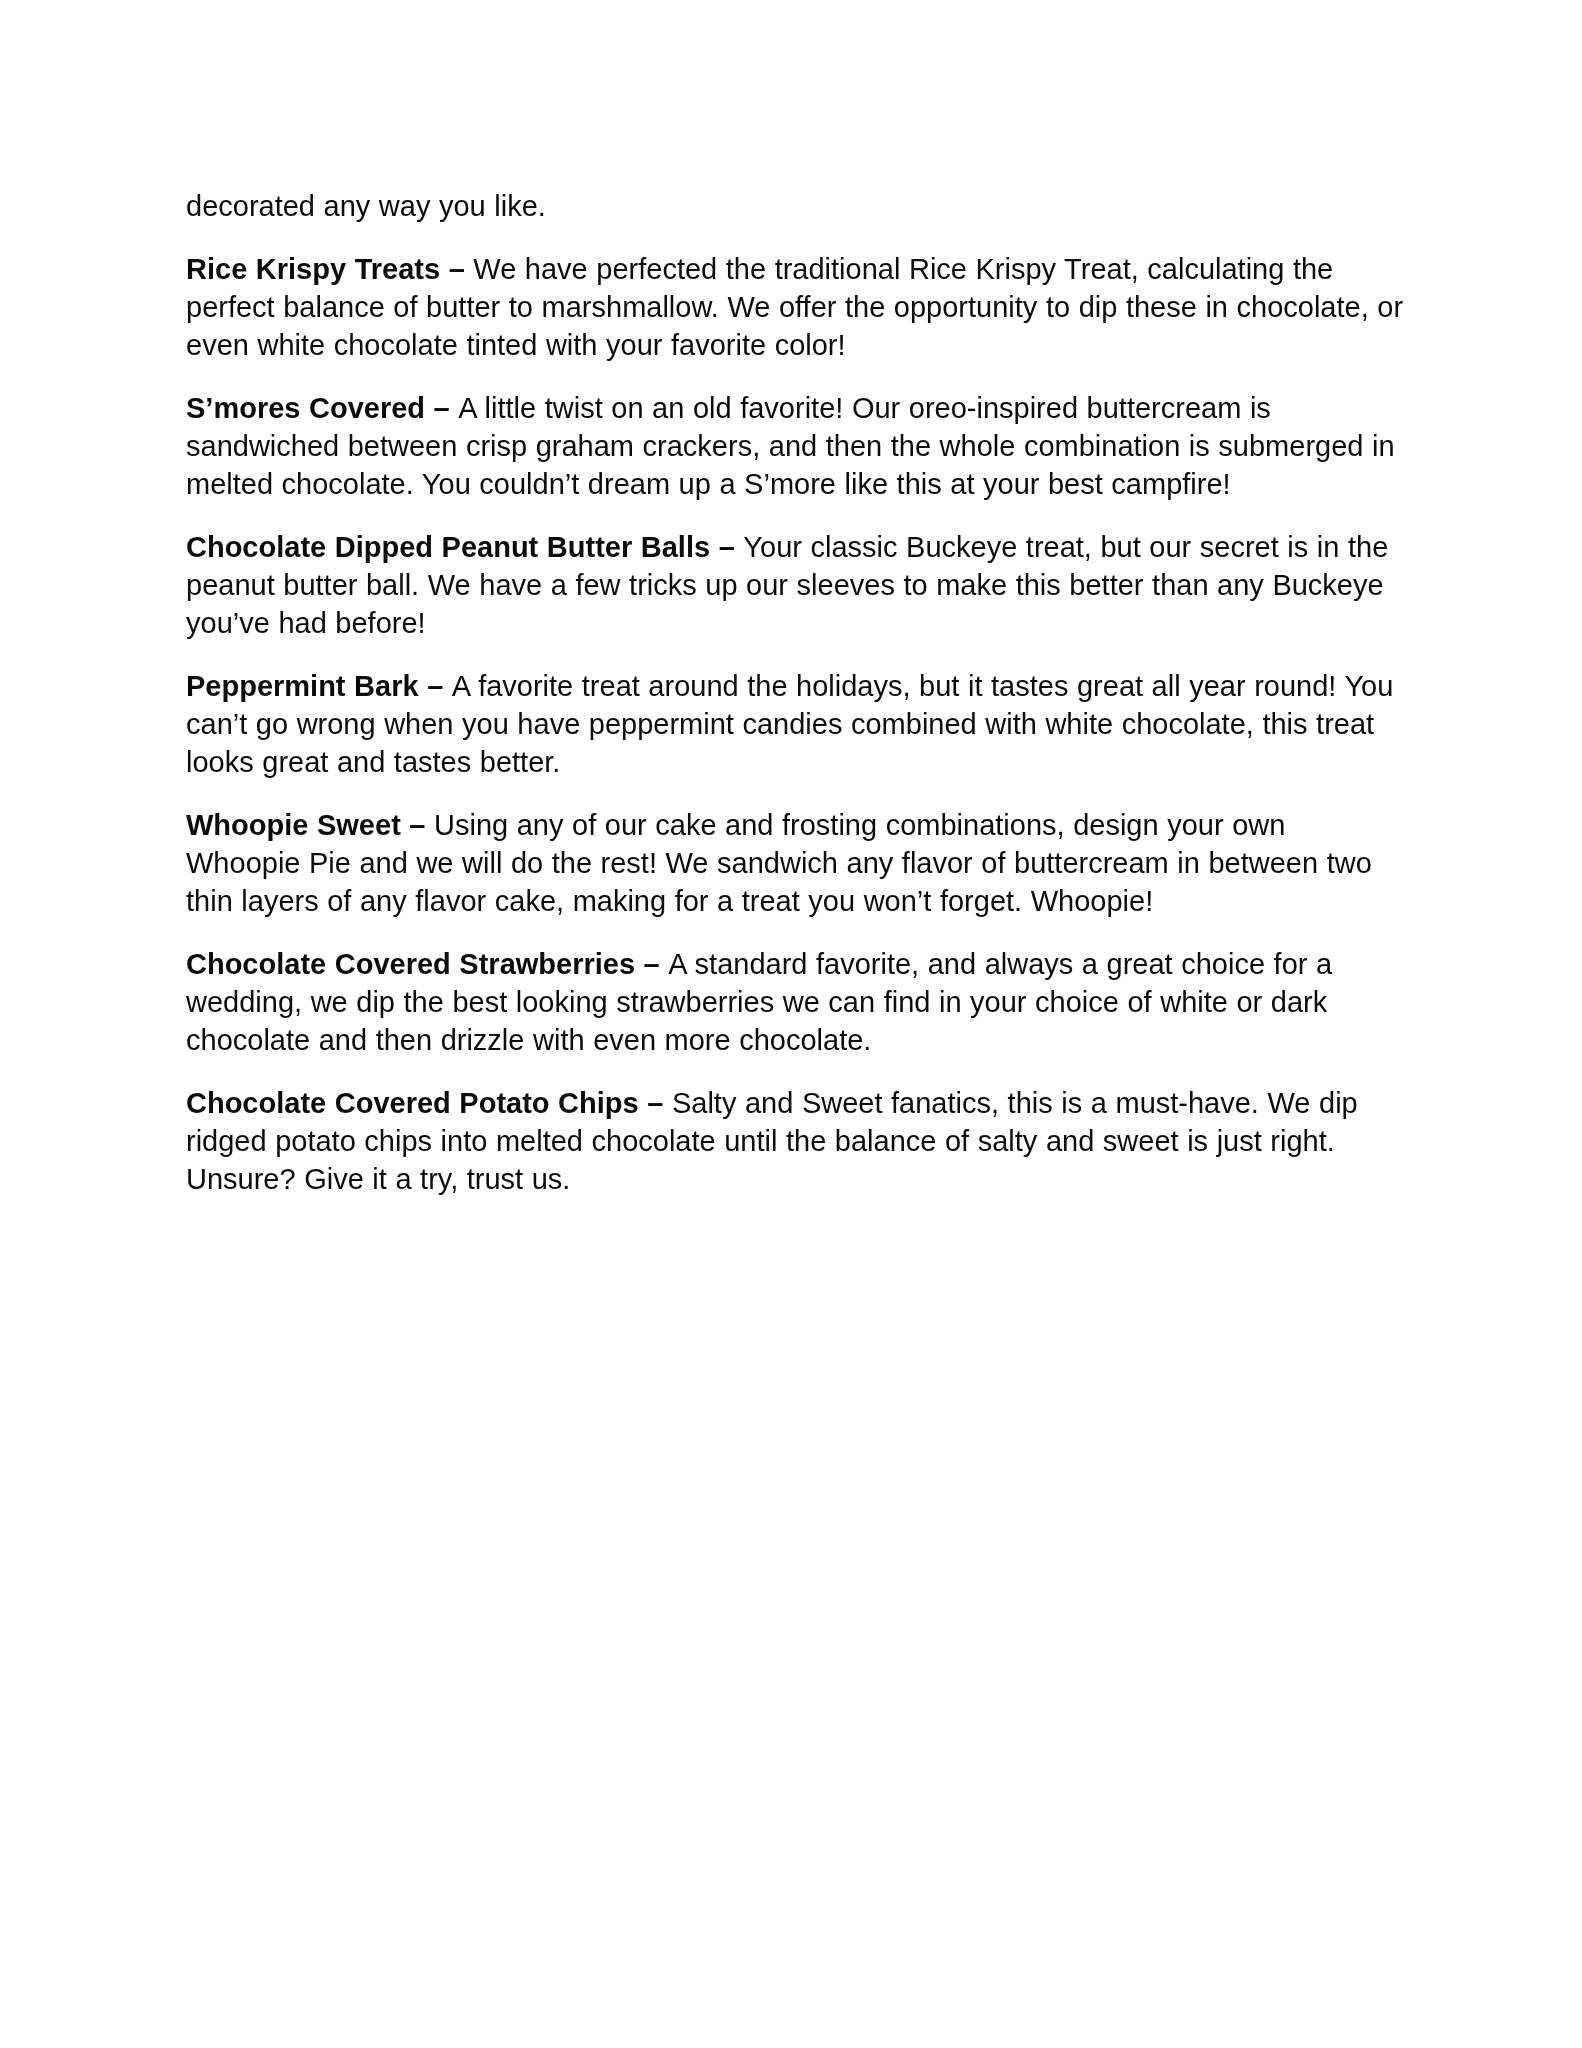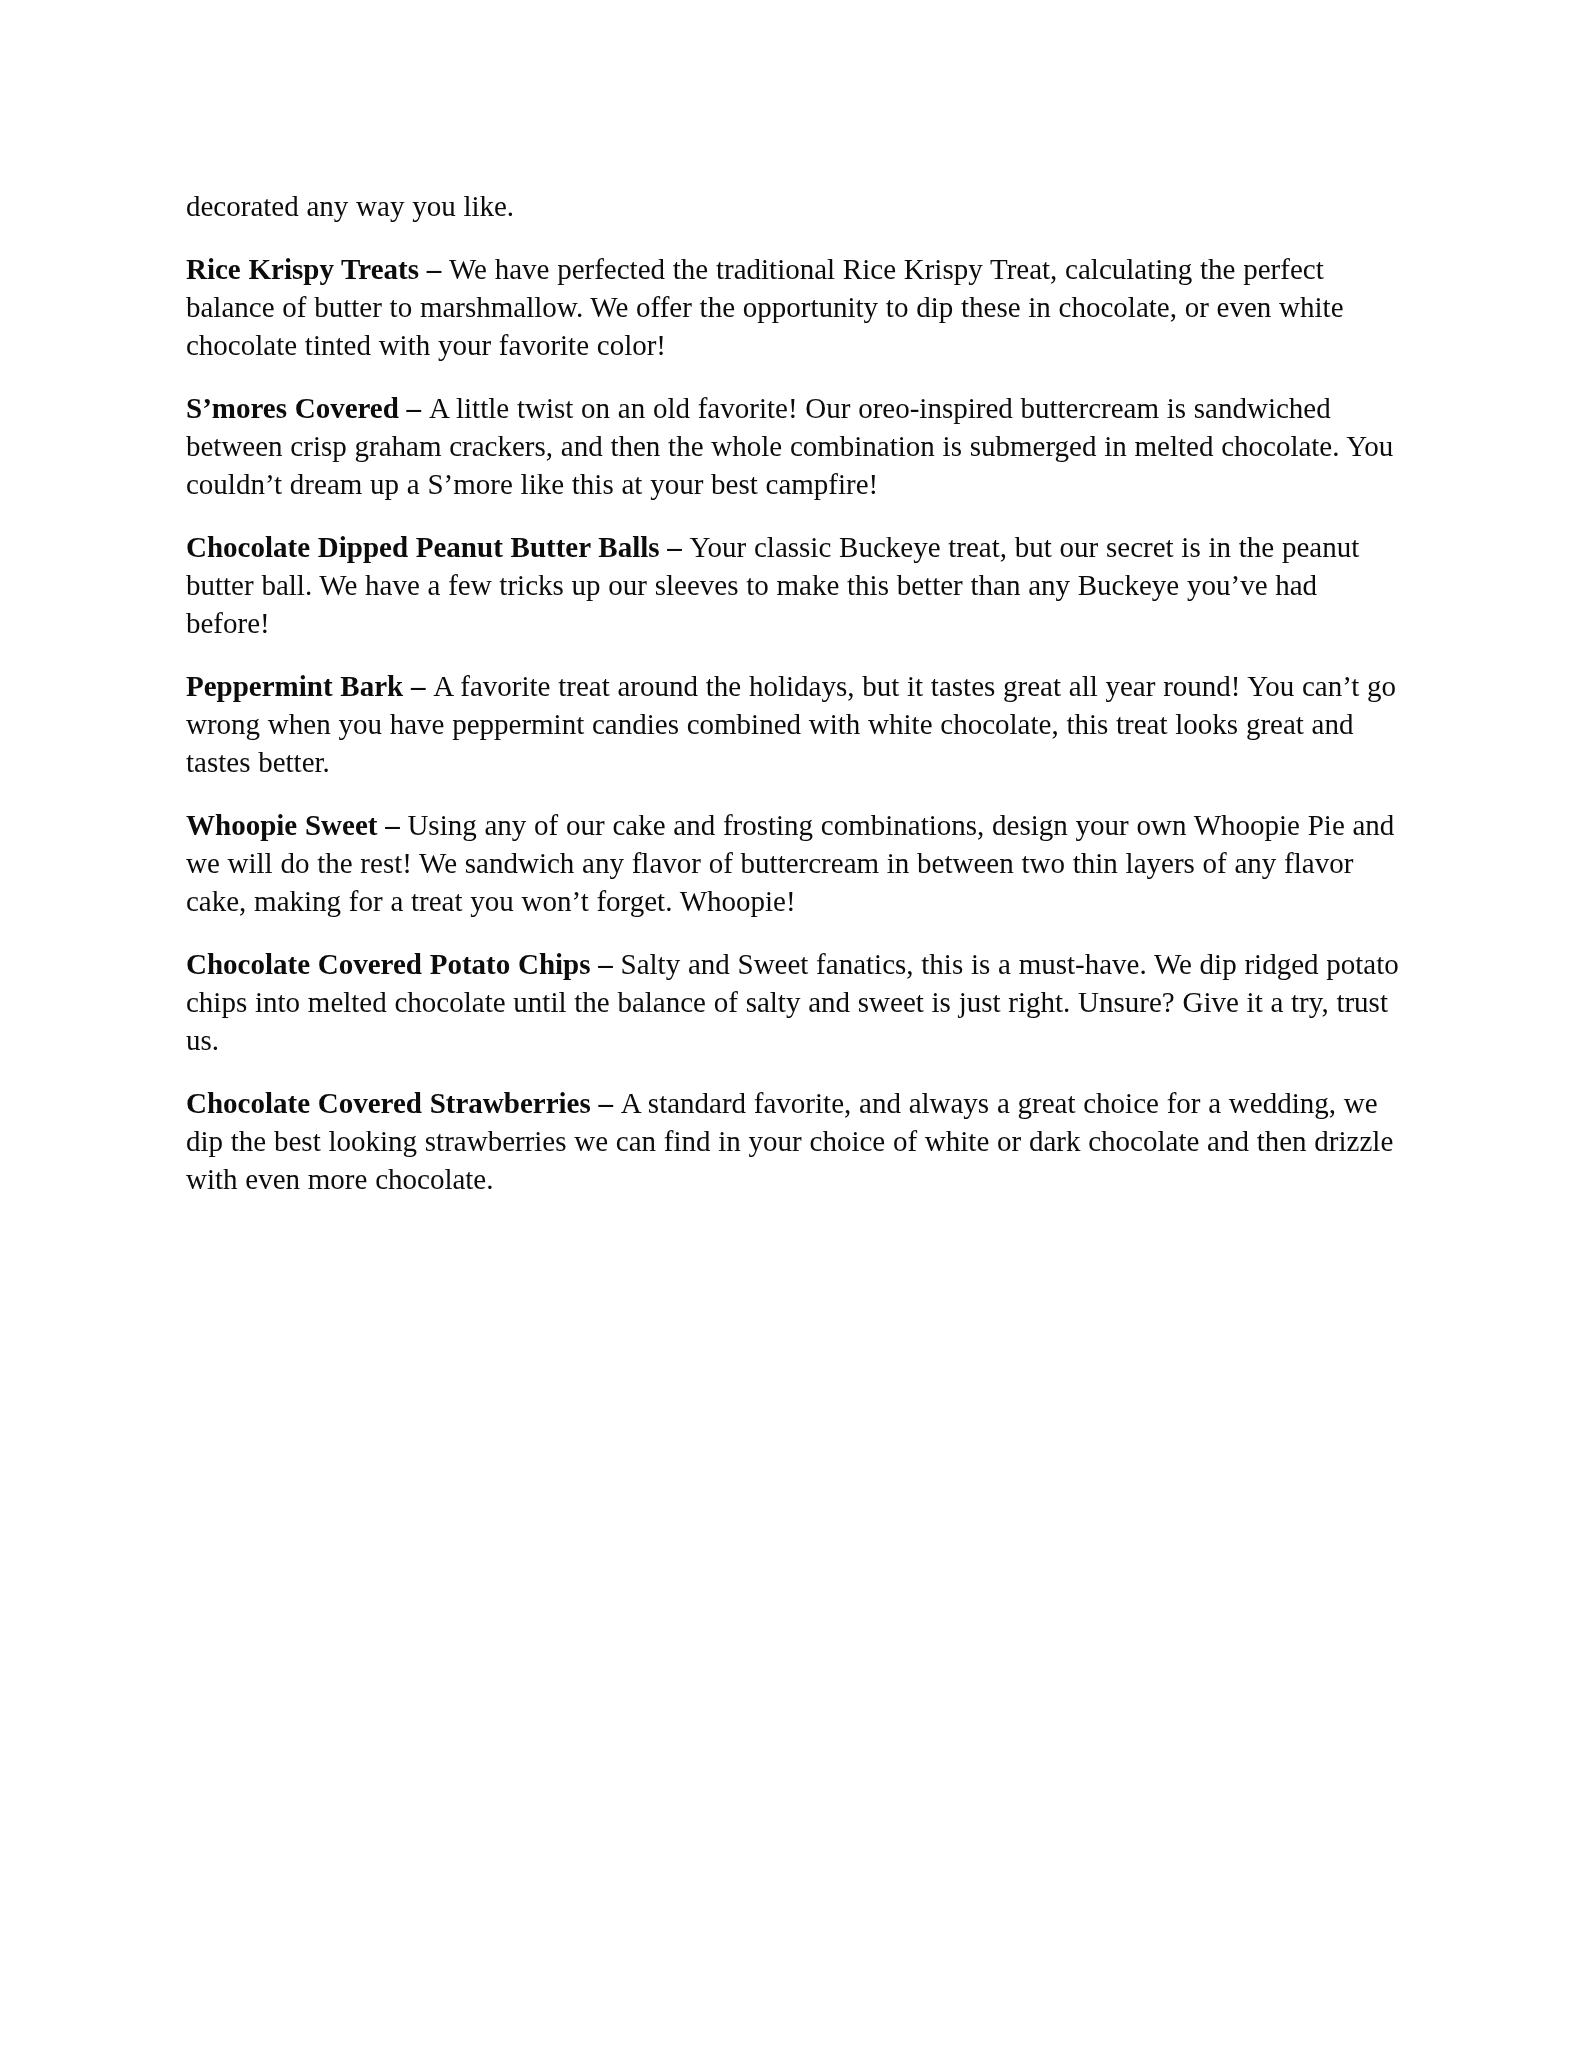--- a/index.html
+++ b/index.html
@@ -6,21 +6,21 @@
     margin: 0;
     padding: 0;
     background: #ffffff;
   }
   .page {
     position: relative;
     width: 1582px;
     height: 2048px;
     background: #ffffff;
     overflow: hidden;
-    font-family: Liberation Serif, serif;
+    font-family: Liberation Sans, sans-serif;
     color: #0c0c0c;
   }
   .doc-body {
     position: absolute;
     top: 187px;
     left: 186px;
     width: 1218px;
   }
   .para {
     margin: 0 0 25px 0;
@@ -44,17 +44,17 @@
 
 
   <p class="para"><strong class="para-heading">S’mores Covered – </strong><span class="para-body">A little twist on an old favorite! Our oreo-inspired buttercream is sandwiched between crisp graham crackers, and then the whole combination is submerged in melted chocolate. You couldn’t dream up a S’more like this at your best campfire!</span></p>
 
   <p class="para"><strong class="para-heading">Chocolate Dipped Peanut Butter Balls – </strong><span class="para-body">Your classic Buckeye treat, but our secret is in the peanut butter ball. We have a few tricks up our sleeves to make this better than any Buckeye you’ve had before!</span></p>
 
   <p class="para"><strong class="para-heading">Peppermint Bark – </strong><span class="para-body">A favorite treat around the holidays, but it tastes great all year round! You can’t go wrong when you have peppermint candies combined with white chocolate, this treat looks great and tastes better.</span></p>
 
   <p class="para"><strong class="para-heading">Whoopie Sweet – </strong><span class="para-body">Using any of our cake and frosting combinations, design your own Whoopie Pie and we will do the rest! We sandwich any flavor of buttercream in between two thin layers of any flavor cake, making for a treat you won’t forget. Whoopie!</span></p>
 
+  <p class="para"><strong class="para-heading">Chocolate Covered Strawberries – </strong><span class="para-body">A standard favorite, and always a great choice for a wedding, we dip the best looking strawberries we can find in your choice of white or dark chocolate and then drizzle with even more chocolate.</span></p>
+
   <p class="para"><strong class="para-heading">Chocolate Covered Potato Chips – </strong><span class="para-body">Salty and Sweet fanatics, this is a must-have. We dip ridged potato chips into melted chocolate until the balance of salty and sweet is just right. Unsure? Give it a try, trust us.</span></p>
-
-  <p class="para"><strong class="para-heading">Chocolate Covered Strawberries – </strong><span class="para-body">A standard favorite, and always a great choice for a wedding, we dip the best looking strawberries we can find in your choice of white or dark chocolate and then drizzle with even more chocolate.</span></p>
 </section>
 </main>
 
 </body></html>

